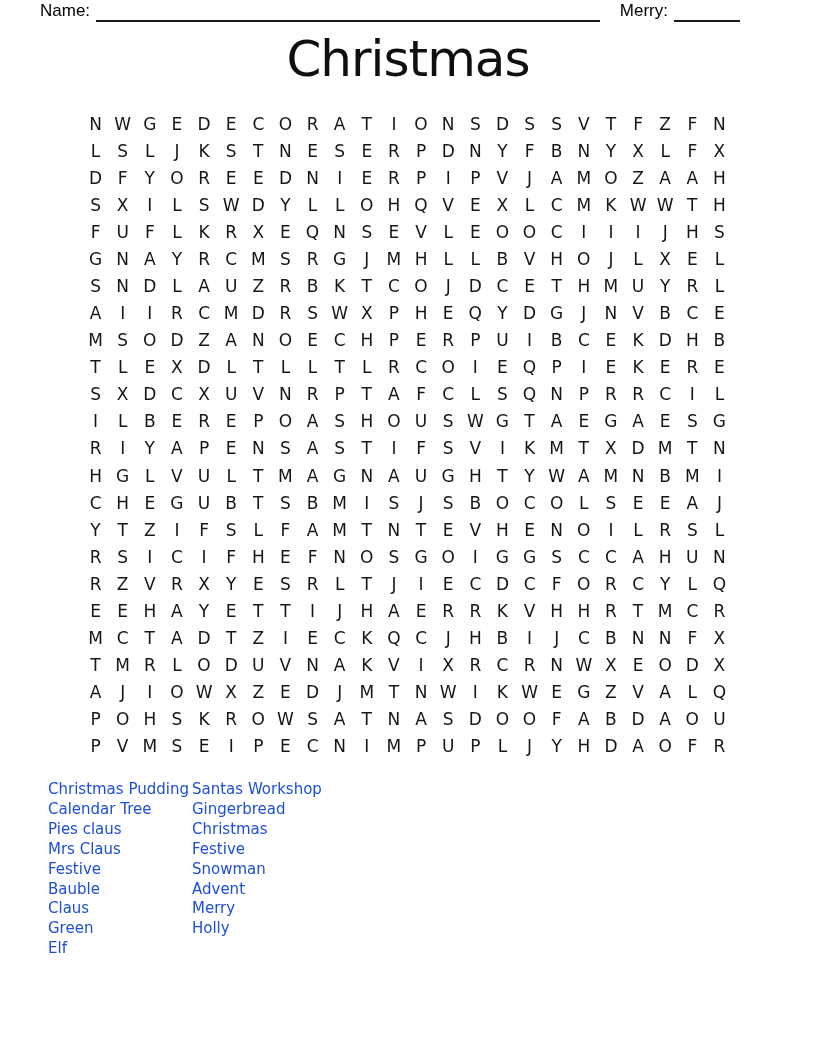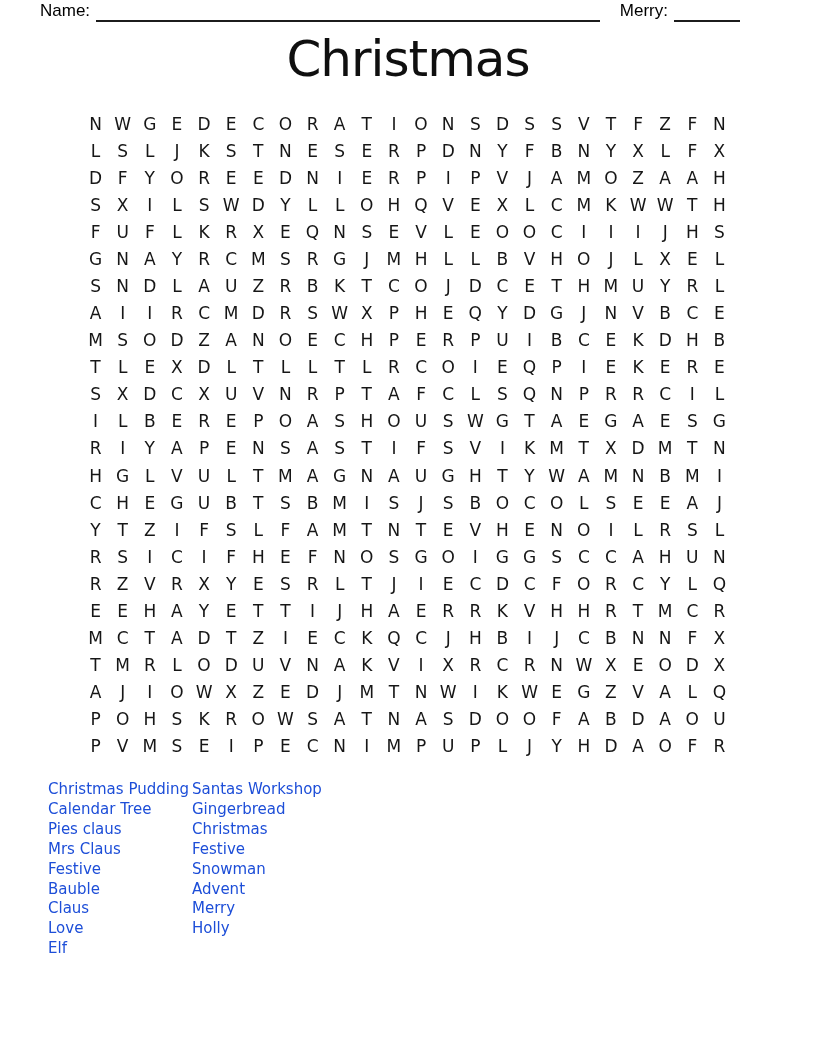--- a/index.html
+++ b/index.html
@@ -647,21 +647,21 @@
 
   <div class="word-list">
       <div class="word-col">
         <div class="word">Christmas Pudding</div>
         <div class="word">Calendar Tree</div>
         <div class="word">Pies claus</div>
         <div class="word">Mrs Claus</div>
         <div class="word">Festive</div>
         <div class="word">Bauble</div>
         <div class="word">Claus</div>
-        <div class="word">Love</div>
+        <div class="word">Green</div>
         <div class="word">Elf</div>
       </div>
       <div class="word-col">
         <div class="word">Santas Workshop</div>
         <div class="word">Gingerbread</div>
         <div class="word">Christmas</div>
         <div class="word">Festive</div>
         <div class="word">Snowman</div>
         <div class="word">Advent</div>
         <div class="word">Merry</div>

